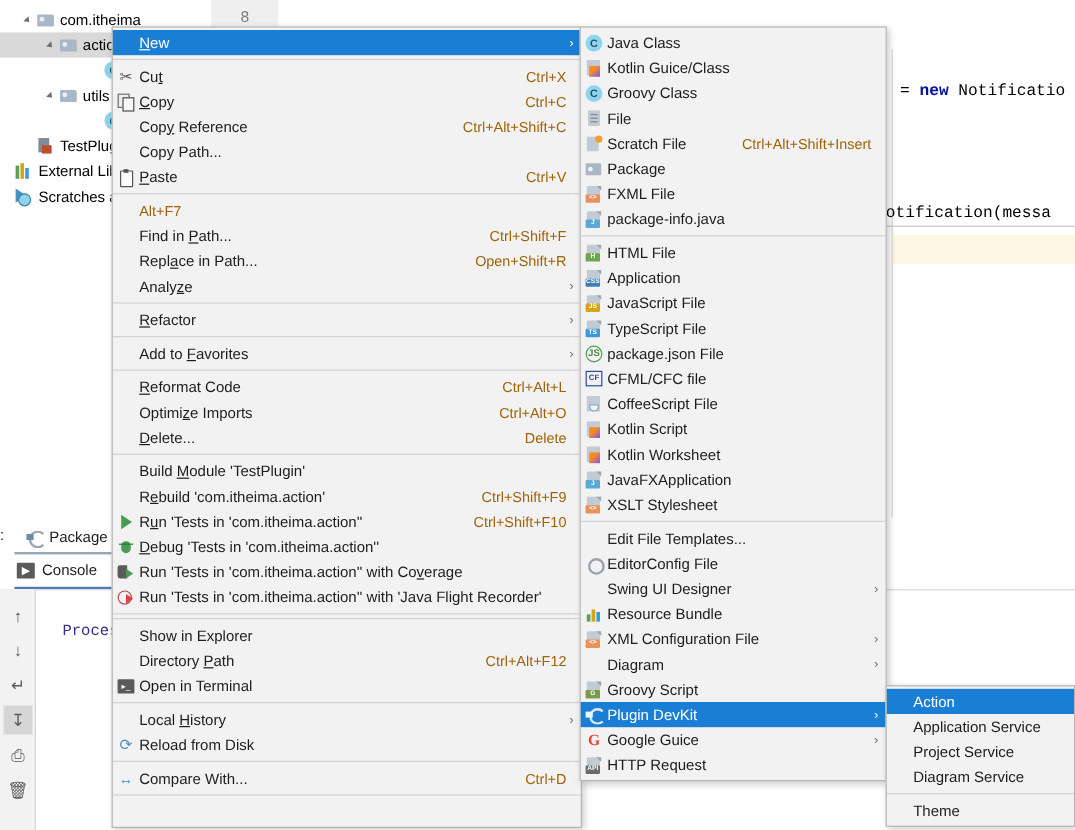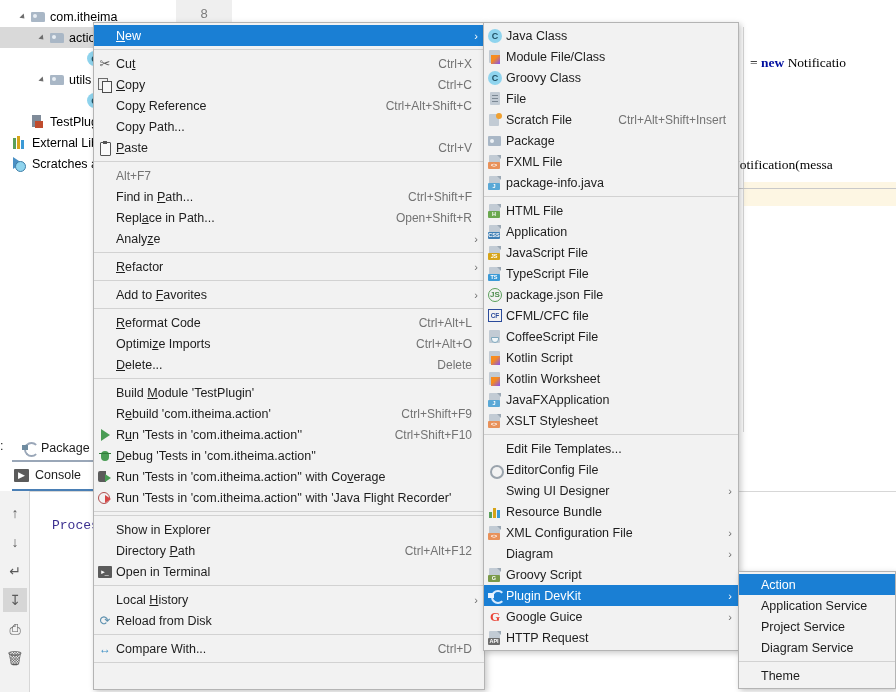--- a/index.html
+++ b/index.html
@@ -81,23 +81,23 @@
     background:#efefef;
     display:flex; align-items:center; justify-content:center;
     color:#7c7c7c; font-size:13px;
   }
   .tab-underline {
     position:absolute; left:0; top:25px; width:336px; height:3px; background:#1a7fd4;
   }
 
   
   .editor {
-    position: absolute; left: 736px; top: 27px; width: 160px; height: 405px;
+    position: absolute; left: 736px; top: 41px; width: 160px; height: 405px;
     background: #ffffff;
-    font-family: Liberation Serif, serif; font-size: 13.5px;
+    font-family: Liberation Mono, monospace; font-size: 13.5px;
   }
   .editor .gutter {
     position:absolute; left:0; top:0; width:8px; height:100%;
     border-right:1px solid #d8d8d8; background:#fff;
   }
   .code-line { position:absolute; white-space:pre; color:#000; }
   .kw { color:#000f9f; font-weight:bold; }
   .hl-band {
     position:absolute; left:8px; top:155px; width:152px; height:24px; background:#fdf6e3;
   }
@@ -179,21 +179,21 @@
     cursor: default;
     font-size: 12.5px;
     color: #1d1d1d;
   }
   .mi.sel { background: #1a7fd4; color: #ffffff; }
   .mi .mi-ico {
     width: 22px; flex: 0 0 22px;
     display:flex; align-items:center; justify-content:center;
   }
   .mi .mi-lbl { flex: 1 1 auto; padding-right: 14px; }
-  .mi .mi-key { color:#737373; font-size:12px; padding-right: 12px; }
+  .mi .mi-key { color:#a16207; font-size:12px; padding-right: 12px; }
   .mi .mi-arrow {
     position:absolute; right:6px; top:50%; transform: translateY(-50%);
     color:#6e6e6e; font-size:11px;
   }
   .mi.sel .mi-arrow { color:#ffffff; }
   .msep { height:1px; background:#d2d2d2; margin:3px 0; }
   u { text-decoration: underline; text-underline-offset: 1px; }
 
   
   #ctx-main { left: 93px; top: 22px; width: 392px; }
@@ -544,21 +544,21 @@
         </span>
         <span class="mi-lbl">Java Class</span>
       </div>
       <div class="mi">
         <span class="mi-ico">
           <span class="kt-ico">
             <span class="sheet"></span>
             <span class="k"></span>
           </span>
         </span>
-        <span class="mi-lbl">Module File/Class</span>
+        <span class="mi-lbl">Kotlin Guice/Class</span>
       </div>
       <div class="mi">
         <span class="mi-ico">
           <span class="cls-ico">C</span>
         </span>
         <span class="mi-lbl">Groovy Class</span>
       </div>
       <div class="mi">
         <span class="mi-ico">
           <span class="file-ico">

